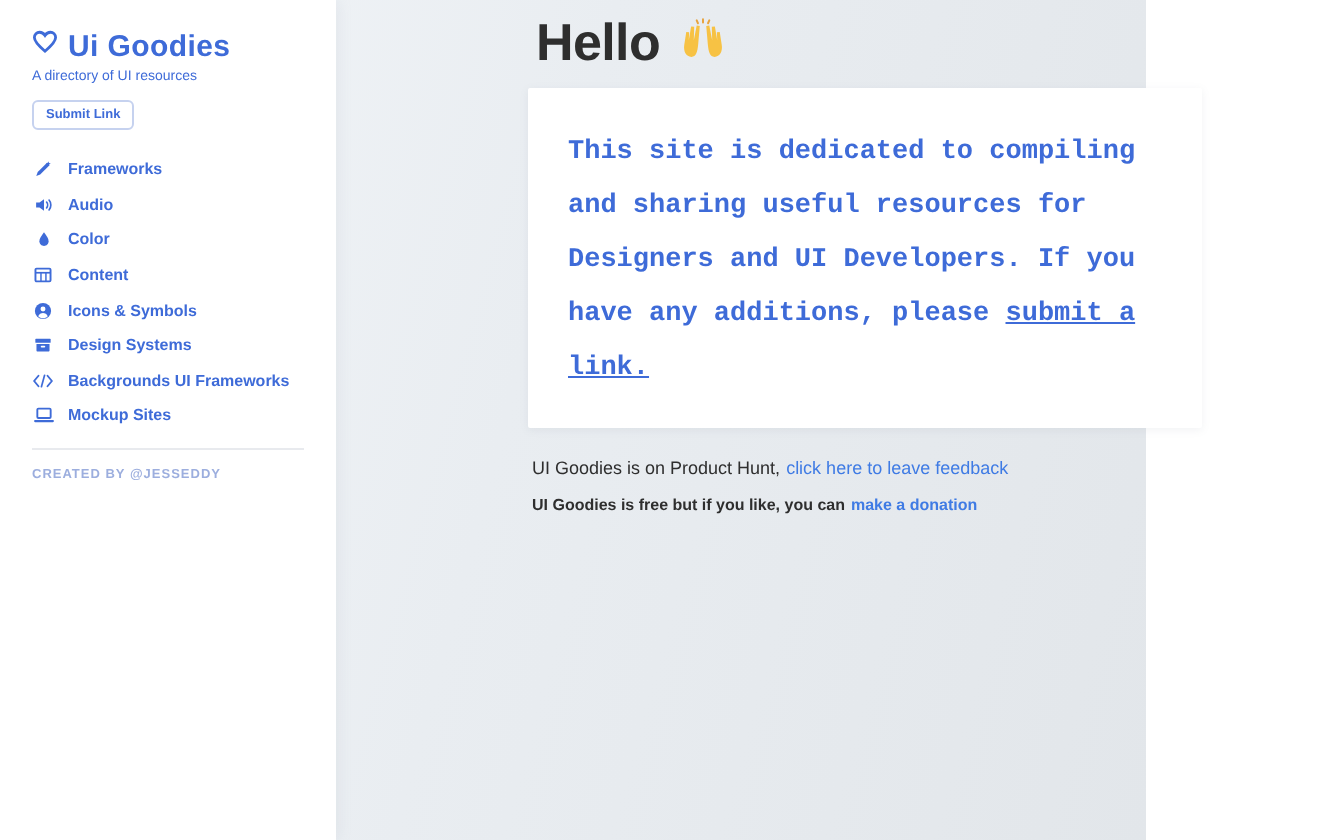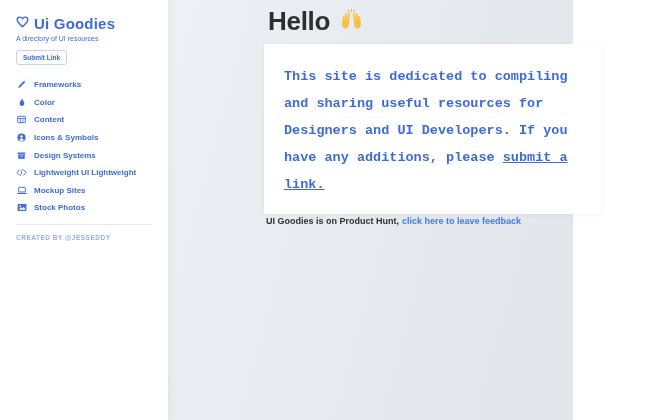--- a/index.html
+++ b/index.html
@@ -32,21 +32,21 @@
   .created-by{margin-top:9px;font-size:6.5px;font-weight:bold;letter-spacing:.5px;color:var(--muted);}
 
   
   .main{position:absolute;left:264px;top:6px;width:337px;}
   .hello{font-size:26px;font-weight:bold;color:var(--dark);letter-spacing:-.3px;margin-left:4px;
          display:flex;align-items:center;gap:8px;}
   .intro-card{margin-top:7px;background:#fff;border-radius:1px;padding:19px 18px 16px 20px;
               box-shadow:0 1px 4px rgba(120,130,150,.10);min-height:127px;font-family:Liberation Mono, monospace;}
   .intro-text{font-size:13.5px;font-weight:bold;color:var(--accent);line-height:27px;}
   .intro-link{color:var(--accent);text-decoration:underline;cursor:pointer;}
-  .ph-line{margin-top:2px;margin-left:2px;font-size:9px;font-weight:bold;color:var(--dark);}
+  .ph-line{margin-top:15px;margin-left:2px;font-size:9px;font-weight:normal;color:var(--dark);}
   .don-line{margin-top:9px;margin-left:2px;font-size:8px;font-weight:bold;color:var(--dark);}
   .small-link{color:var(--link);margin-left:3px;text-decoration:none;cursor:pointer;}
 </style>
 </head>
 <body>
 
 <div class="app">
 
   <aside class="sidebar">
     <div class="logo-row">
@@ -62,20 +62,30 @@
 
     <nav class="nav" id="nav">
         <div class="nav-item">
           <span class="nav-ico">
             <svg width="9" height="9" viewBox="0 0 16 16">
               <path d="M2 14.2 L3.3 10.7 L11.8 2.2 L14 4.4 L5.5 12.9 Z" fill="#3e6bd8"></path>
               <path d="M12.8 1 L13.3 2.7 L15 3.2 L13.3 3.7 L12.8 5.4 L12.3 3.7 L10.6 3.2 L12.3 2.7 Z" fill="#3e6bd8"></path>
             </svg>
           </span>
           <span class="nav-label">Frameworks</span>
+        </div>
+        <div class="nav-item">
+          <span class="nav-ico">
+            <svg width="10" height="9" viewBox="0 0 17 16">
+              <path d="M1.5 5.8 L4.5 5.8 L8.5 2.8 L8.5 13.2 L4.5 10.2 L1.5 10.2 Z" fill="#3e6bd8"></path>
+              <path d="M10.8 5.4 C12 6.8 12 9.2 10.8 10.6" stroke="#3e6bd8" stroke-width="1.5" fill="none" stroke-linecap="round"></path>
+              <path d="M13 3.6 C15.1 6 15.1 10 13 12.4" stroke="#3e6bd8" stroke-width="1.5" fill="none" stroke-linecap="round"></path>
+            </svg>
+          </span>
+          <span class="nav-label">Audio</span>
         </div>
         <div class="nav-item">
           <span class="nav-ico">
             <svg width="8" height="9" viewBox="0 0 16 16">
               <path d="M8 1.2 C10.9 5 12.6 7.8 12.6 10.2 C12.6 12.9 10.5 14.9 8 14.9 C5.5 14.9 3.4 12.9 3.4 10.2 C3.4 7.8 5.1 5 8 1.2 Z" fill="#3e6bd8"></path>
             </svg>
           </span>
           <span class="nav-label">Color</span>
         </div>
         <div class="nav-item">
@@ -110,40 +120,30 @@
           <span class="nav-label">Design Systems</span>
         </div>
         <div class="nav-item">
           <span class="nav-ico">
             <svg width="12" height="9" viewBox="0 0 21 15">
               <path d="M6.2 2.5 L2 7.5 L6.2 12.5" stroke="#3e6bd8" stroke-width="1.8" fill="none" stroke-linecap="round" stroke-linejoin="round"></path>
               <path d="M14.8 2.5 L19 7.5 L14.8 12.5" stroke="#3e6bd8" stroke-width="1.8" fill="none" stroke-linecap="round" stroke-linejoin="round"></path>
               <line x1="12" y1="2" x2="9" y2="13" stroke="#3e6bd8" stroke-width="1.6" stroke-linecap="round"></line>
             </svg>
           </span>
-          <span class="nav-label">Lightweight UI Lightweight</span>
+          <span class="nav-label">Backgrounds UI Frameworks</span>
         </div>
         <div class="nav-item">
           <span class="nav-ico">
             <svg width="10" height="9" viewBox="0 0 18 15">
               <rect x="3" y="1.8" width="12" height="8.4" rx="1" fill="none" stroke="#3e6bd8" stroke-width="1.7"></rect>
               <path d="M1 13 L17 13" stroke="#3e6bd8" stroke-width="1.9" stroke-linecap="round"></path>
             </svg>
           </span>
           <span class="nav-label">Mockup Sites</span>
-        </div>
-        <div class="nav-item">
-          <span class="nav-ico">
-            <svg width="10" height="9" viewBox="0 0 17 15">
-              <rect x="1" y="1.5" width="15" height="12" rx="1.5" fill="#3e6bd8"></rect>
-              <circle cx="5.4" cy="5.2" r="1.4" fill="#fff"></circle>
-              <path d="M3 11.2 L6.8 7.2 L9 9.4 L11.6 6.2 L14.6 11.2 Z" fill="#fff"></path>
-            </svg>
-          </span>
-          <span class="nav-label">Stock Photos</span>
         </div>
       </nav>
 
     <div class="side-divider"></div>
     <div class="created-by">CREATED BY @JESSEDDY</div>
   </aside>
 
   <main class="main">
     <h1 class="hello">
       <span>Hello</span>
@@ -161,14 +161,15 @@
         </svg>
       </span>
     </h1>
 
     <section class="intro-card">
       <p class="intro-text"><span>This site is dedicated to compiling and sharing useful resources for Designers and UI Developers. If you have any additions, please </span><a class="intro-link">submit a link.</a></p>
     </section>
 
     <p class="ph-line"><span>UI Goodies is on Product Hunt,</span><a class="small-link">click here to leave feedback</a></p>
 
+    <p class="don-line"><span>UI Goodies is free but if you like, you can</span><a class="small-link">make a donation</a></p>
   </main>
 </div>
 
 </body></html>

